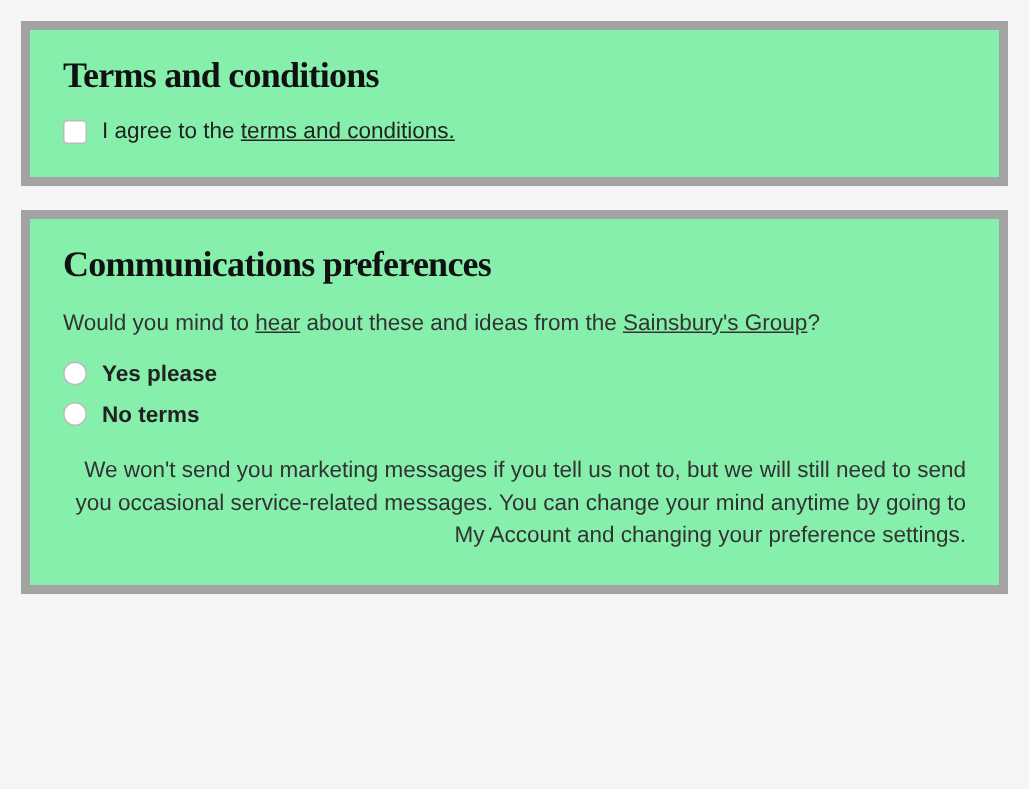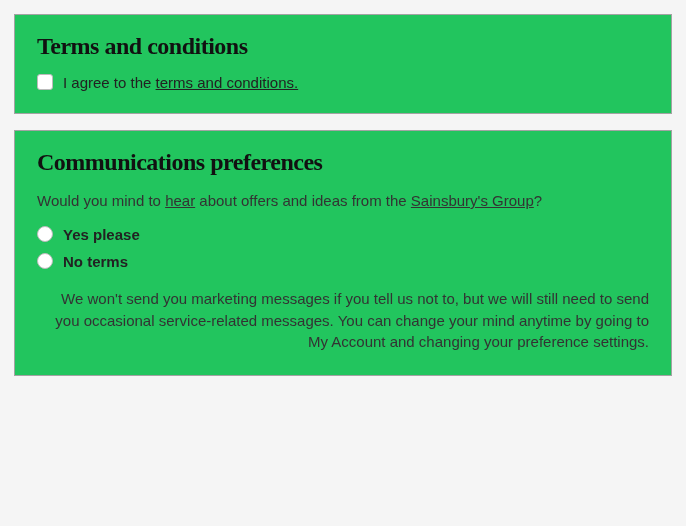--- a/index.html
+++ b/index.html
@@ -5,22 +5,22 @@
     * { box-sizing: border-box; margin: 0; padding: 0; }
     body {
       background: #f5f5f5;
       font-family: Arial, Helvetica, sans-serif;
       font-size: 15px;
       color: #222;
       padding: 14px 14px 18px 14px;
       width: 686px;
     }
     .card {
-      background: #22c55e;
-      border: 1px solid #a3a3a3;
+      background: #86efac;
+      border: 6px solid #a3a3a3;
       padding: 18px 22px 22px 22px;
       margin-bottom: 16px;
     }
     h2 {
       font-family: Georgia, 'Times New Roman', serif;
       font-weight: 900;
       font-size: 24px;
       letter-spacing: -0.5px;
       color: #111;
       margin-bottom: 14px;
@@ -31,21 +31,21 @@
       color: #333;
     }
     p:last-child { margin-bottom: 0; text-align: right; }
     .inline-link {
       text-decoration: underline;
       color: inherit;
       cursor: pointer;
     }
     .check-row {
       display: flex;
-      align-items: flex-start;
+      align-items: flex-end;
       gap: 10px;
       margin-top: 2px;
     }
     .checkbox {
       width: 16px;
       height: 16px;
       border: 1.5px solid #bbb;
       border-radius: 3px;
       background: #fff;
       flex-shrink: 0;
@@ -76,21 +76,21 @@
     <div class="checkbox"></div>
     <span>
       <span>I agree to the </span><span class="inline-link">terms and conditions.</span>
     </span>
   </div>
 </div>
 
 <div class="card">
   <h2>Communications preferences</h2>
   <p>
-    <span>Would you mind to </span><span class="inline-link">hear</span><span> about offers and ideas from the </span><span class="inline-link">Sainsbury's Group</span><span>?</span>
+    <span>Would you mind to </span><span class="inline-link">hear</span><span> about these and ideas from the </span><span class="inline-link">Sainsbury's Group</span><span>?</span>
   </p>
   <div class="radio-row">
     <div class="radio"></div>
     <span>Yes please</span>
   </div>
   <div class="radio-row">
     <div class="radio"></div>
     <span>No terms</span>
   </div>
   <div class="spacer"></div>

